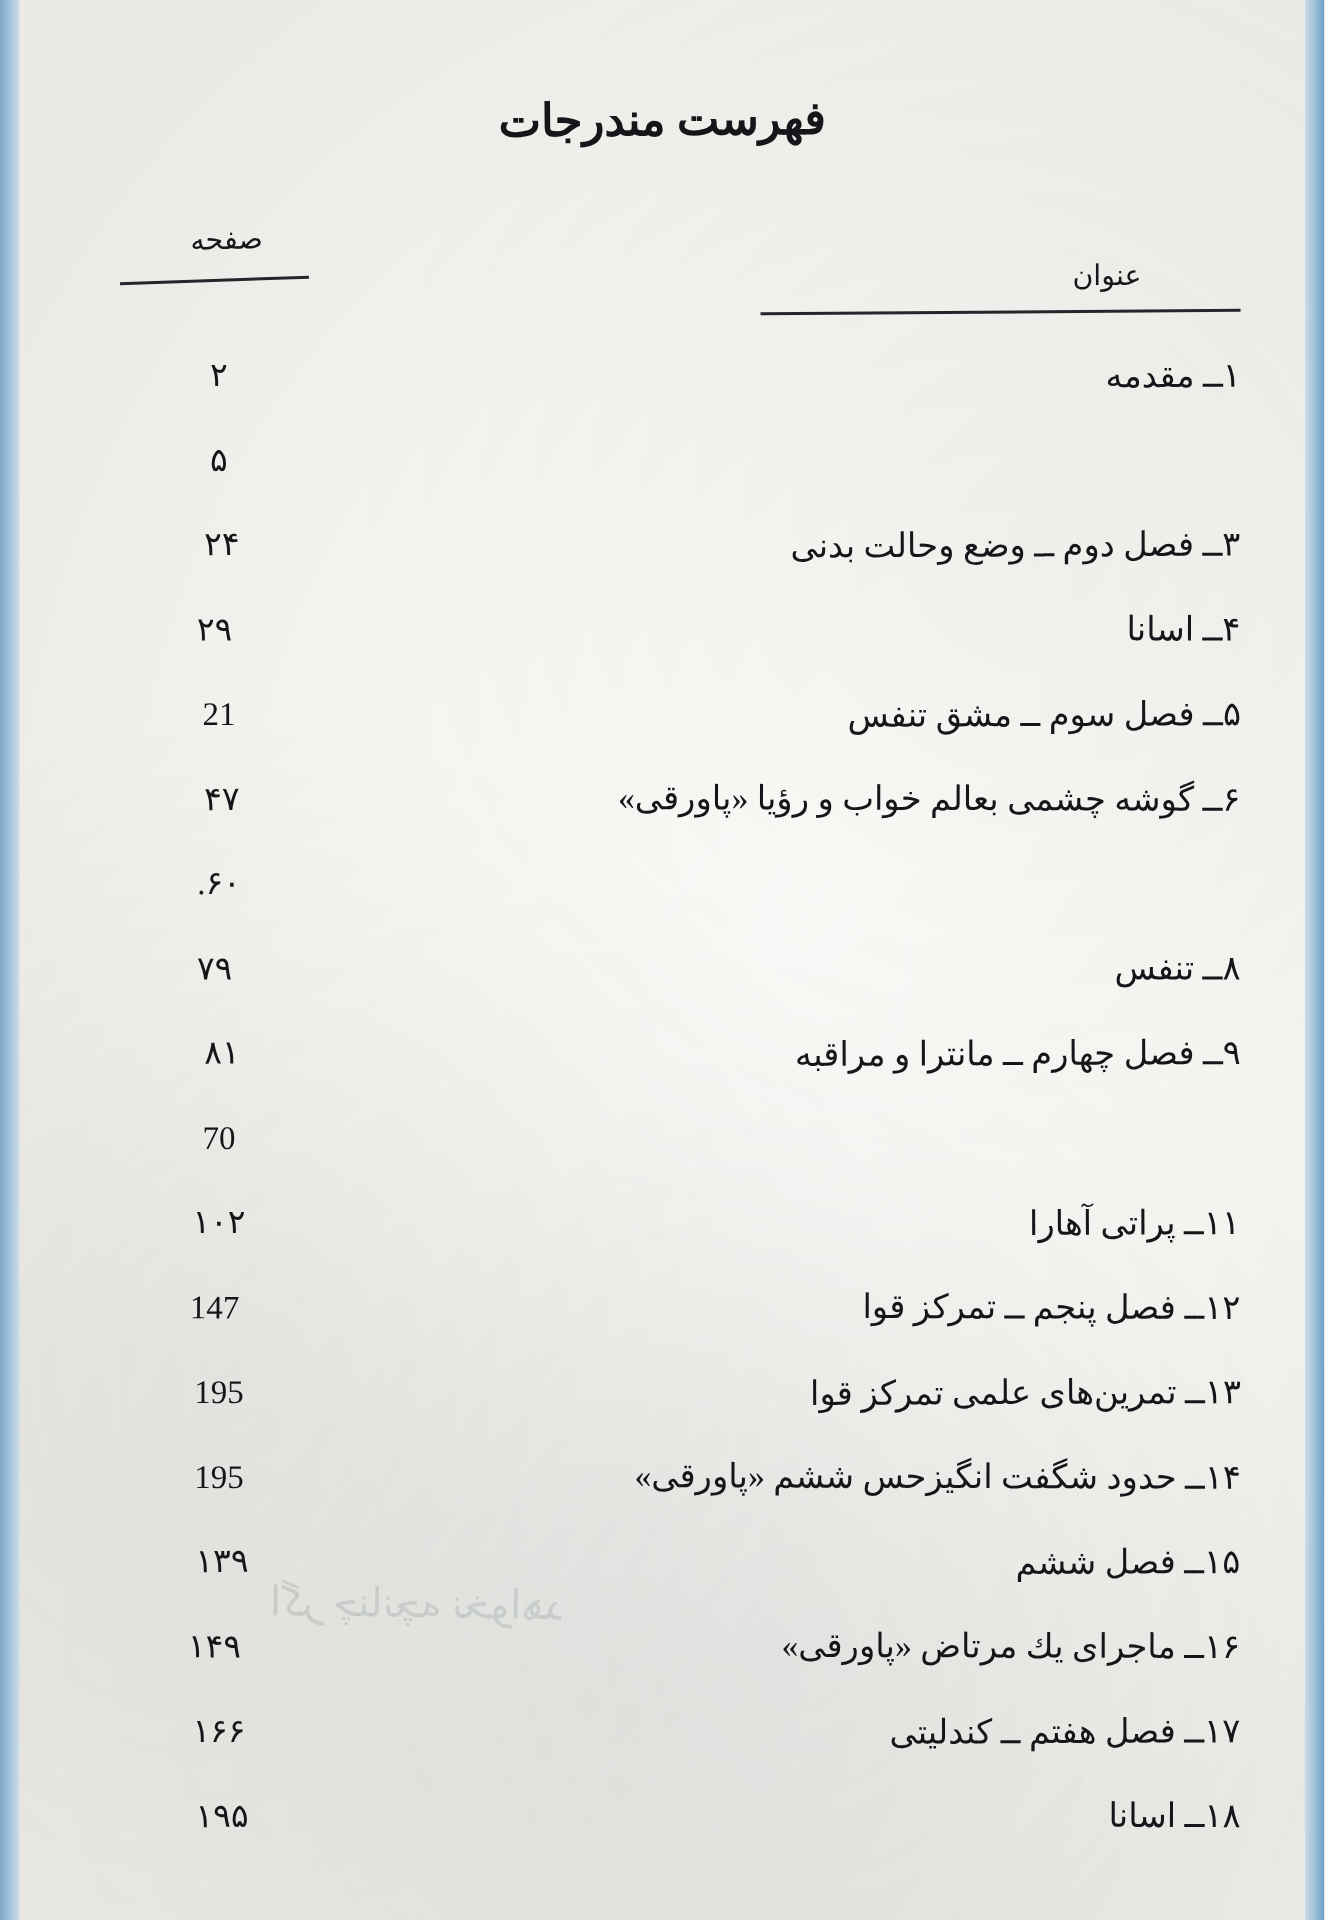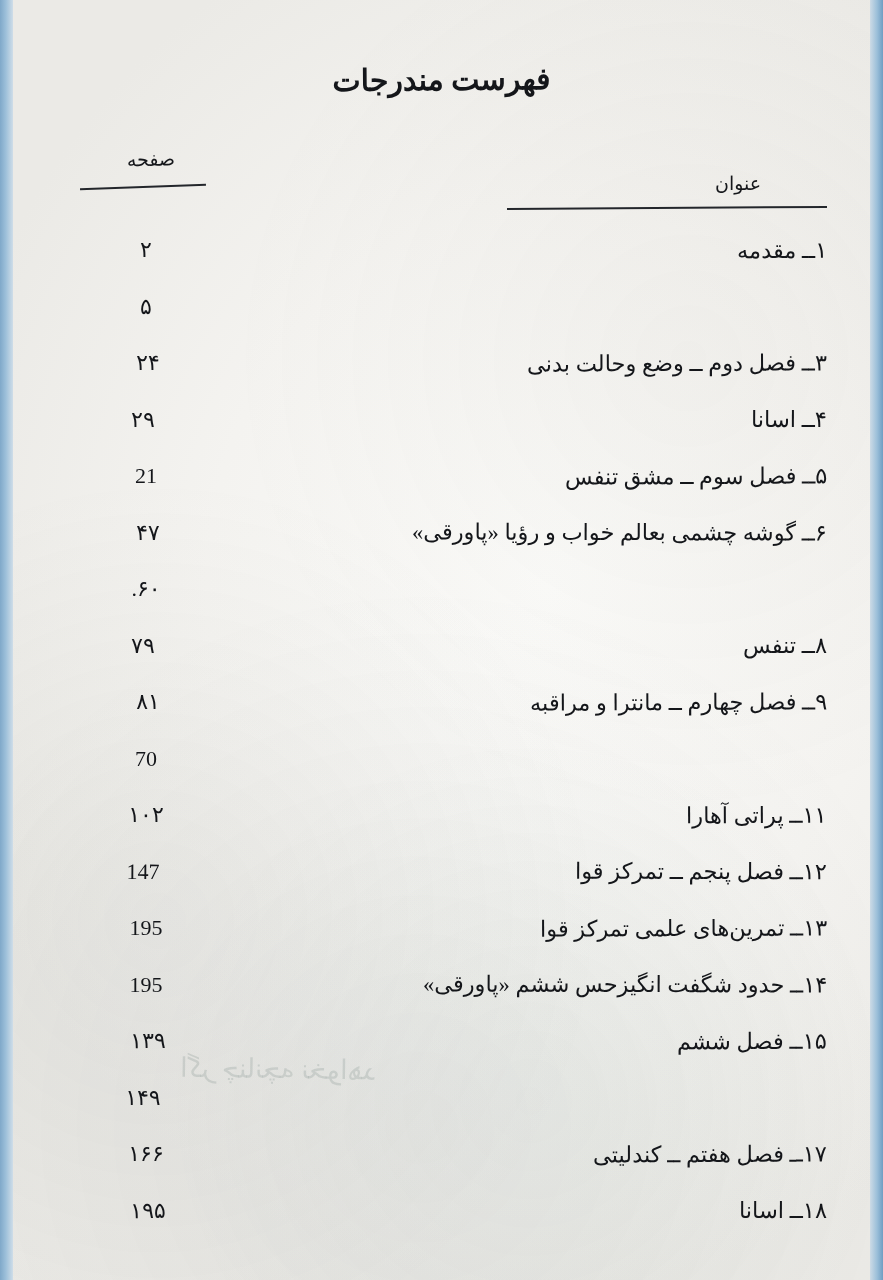--- a/index.html
+++ b/index.html
@@ -212,20 +212,21 @@
       </div>
       <div class="toc-row">
         <span class="entry-title">۱۴ــ حدود شگفت انگیزحس ششم «پاورقی»</span>
         <span class="entry-page">195</span>
       </div>
       <div class="toc-row">
         <span class="entry-title">۱۵ــ فصل ششم</span>
         <span class="entry-page">۱۳۹</span>
       </div>
       <div class="toc-row">
+        <span class="entry-title">۱۶ــ ماجرای یك مرتاض «پاورقی»</span>
         <span class="entry-page">۱۴۹</span>
       </div>
       <div class="toc-row">
         <span class="entry-title">۱۷ــ فصل هفتم ــ کندلیتی</span>
         <span class="entry-page">۱۶۶</span>
       </div>
       <div class="toc-row">
         <span class="entry-title">۱۸ــ اسانا</span>
         <span class="entry-page">۱۹۵</span>
       </div>

